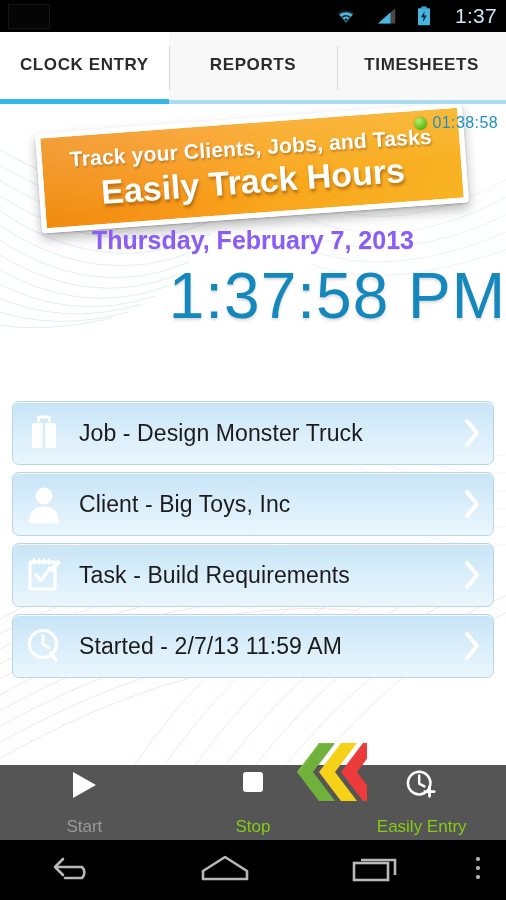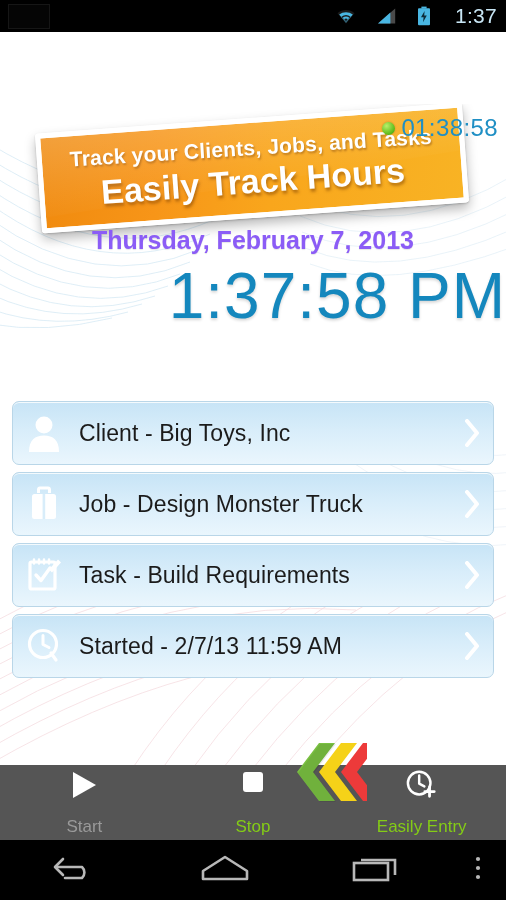--- a/index.html
+++ b/index.html
@@ -108,21 +108,21 @@
     position: absolute; right: 8px; top: 10px;
     display: flex; align-items: center; gap: 6px;
     z-index: 5;
   }
   .green-dot {
     width: 13px; height: 13px; border-radius: 50%;
     background: radial-gradient(circle at 35% 30%, #b9f06a, #5fbd1c 65%, #3d8a10);
     box-shadow: 0 0 2px rgba(0,0,0,0.25);
   }
   .session-time {
-    color: #1f8fc4; font-size: 24px; letter-spacing: 0.4px;
+    color: #1f8fc4; font-size: 16px; letter-spacing: 0.4px;
   }
 
   
   .date-line {
     position: absolute; top: 122px; left: 0; width: 100%;
     text-align: center;
     color: #8b5cf6; font-size: 25px; font-weight: bold;
     text-shadow: 0 1px 1px rgba(0,0,0,0.10);
   }
   .big-clock {
@@ -207,20 +207,34 @@
       </svg>
       <svg class="ico" width="14" height="20" viewBox="0 0 14 20">
         <rect x="4.4" y="0.6" width="5.2" height="2" fill="#49b6e2"></rect>
         <rect x="1" y="2.2" width="12" height="17" rx="1" fill="#49b6e2"></rect>
         <path d="M7.6 5 L4 11.2 L6.6 11.2 L6 16.2 L9.8 9.6 L7.2 9.6 Z" fill="#0d2b38"></path>
       </svg>
       <div class="status-clock">1:37</div>
     </div>
   </div>
 
+  <div class="tabbar">
+    <div class="tab active">
+      <span>CLOCK ENTRY</span>
+      <span class="underline"></span>
+    </div>
+    <div class="tab">
+      <span>REPORTS</span>
+      <span class="underline"></span>
+    </div>
+    <div class="tab">
+      <span>TIMESHEETS</span>
+      <span class="underline"></span>
+    </div>
+  </div>
 
   <div class="content">
 
     <svg class="bg-fan" viewBox="0 0 506 661" preserveAspectRatio="none">
       <g stroke="#cfe6f2" stroke-width="0.8" fill="none" opacity="0.85">
         <path d="M-10 40 Q 120 120 230 70"></path>
           <path d="M-10 55 Q 115 135 225 85"></path>
         <path d="M-10 70 Q 110 150 220 100"></path>
           <path d="M-10 85 Q 105 165 215 115"></path>
         <path d="M-10 100 Q 100 180 210 130"></path>
@@ -281,42 +295,42 @@
       </div>
     </div>
 
     <div class="date-line">Thursday, February 7, 2013</div>
     <div class="big-clock">1:37:58 PM</div>
 
     <div class="rows">
 
       <div class="row">
         <span class="row-icon">
-          <svg width="36" height="38" viewBox="0 0 36 38">
-            <circle cx="18" cy="11" r="8.5" fill="#ffffff"></circle>
-            <path d="M3 38 C3 26 9 21.5 18 21.5 C27 21.5 33 26 33 38 Z" fill="#ffffff"></path>
-          </svg>
-        </span>
-        <span class="row-label">Client - Big Toys, Inc</span>
-        <span class="row-chevron">
-          <svg width="16" height="28" viewBox="0 0 16 28">
-            <path d="M3 2 L13 14 L3 26" stroke="#ffffff" stroke-width="4" fill="none" stroke-linecap="round" stroke-linejoin="round"></path>
-          </svg>
-        </span>
-      </div>
-
-      <div class="row">
-        <span class="row-icon">
           <svg width="36" height="36" viewBox="0 0 36 36">
             <path d="M12.5 7 L12.5 3.5 A1.6 1.6 0 0 1 14 2 L22 2 A1.6 1.6 0 0 1 23.5 3.5 L23.5 7" stroke="#ffffff" stroke-width="3" fill="none"></path>
             <rect x="6" y="8" width="24" height="25" rx="2.5" fill="#ffffff"></rect>
             <rect x="16.6" y="8" width="2.6" height="25" fill="#d8edfa"></rect>
           </svg>
         </span>
         <span class="row-label">Job - Design Monster Truck</span>
+        <span class="row-chevron">
+          <svg width="16" height="28" viewBox="0 0 16 28">
+            <path d="M3 2 L13 14 L3 26" stroke="#ffffff" stroke-width="4" fill="none" stroke-linecap="round" stroke-linejoin="round"></path>
+          </svg>
+        </span>
+      </div>
+
+      <div class="row">
+        <span class="row-icon">
+          <svg width="36" height="38" viewBox="0 0 36 38">
+            <circle cx="18" cy="11" r="8.5" fill="#ffffff"></circle>
+            <path d="M3 38 C3 26 9 21.5 18 21.5 C27 21.5 33 26 33 38 Z" fill="#ffffff"></path>
+          </svg>
+        </span>
+        <span class="row-label">Client - Big Toys, Inc</span>
         <span class="row-chevron">
           <svg width="16" height="28" viewBox="0 0 16 28">
             <path d="M3 2 L13 14 L3 26" stroke="#ffffff" stroke-width="4" fill="none" stroke-linecap="round" stroke-linejoin="round"></path>
           </svg>
         </span>
       </div>
 
       <div class="row">
         <span class="row-icon">
           <svg width="38" height="38" viewBox="0 0 38 38">

